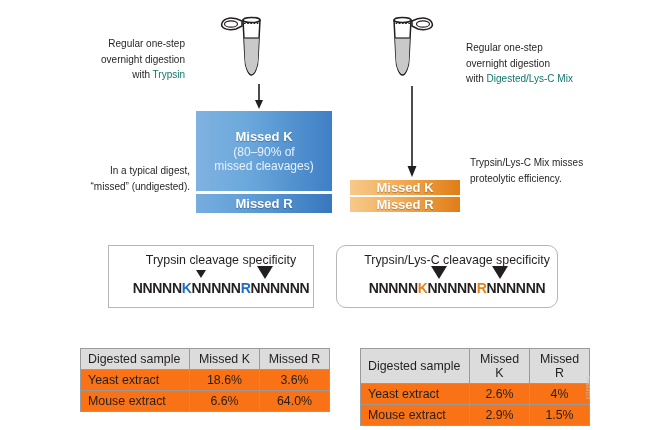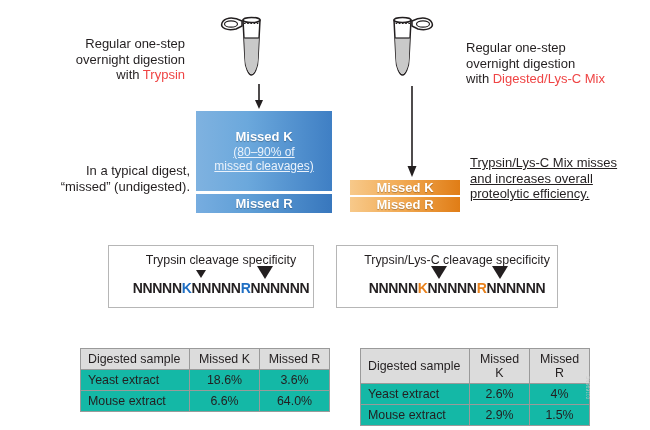--- a/index.html
+++ b/index.html
@@ -5,24 +5,24 @@
   html,body{margin:0;padding:0;}
   body{
     width:650px;height:430px;background:#ffffff;
     font-family:"Liberation Sans", sans-serif;
     color:#231f20;overflow:hidden;position:relative;
   }
   .fig{position:absolute;inset:0;}
   .abs{position:absolute;}
 
   
-  .caption{font-size:13px;line-height:15.5px;color:#231f20;}
+  .caption{font-size:10px;line-height:15.5px;color:#231f20;}
   .cap-right{text-align:right;}
   .cap-left{text-align:left;}
-  .blue-t{color:#ef4444;}
+  .blue-t{color:#0f766e;}
 
   
   .tube-wrap{width:58px;height:78px;}
 
   
   .arrow{stroke:#231f20;stroke-width:1.6px;fill:none;}
   .arrowhead{fill:#231f20;}
 
   
   .band{
@@ -30,21 +30,21 @@
     color:#ffffff;font-weight:bold;font-size:13px;
     text-shadow:0 1px 1px rgba(0,0,0,.28);
     box-sizing:border-box;
   }
   .blue-big{
     background:linear-gradient(to right,#7fb2e0 0%,#6ba8dc 38%,#3f7fc4 100%);
     flex-direction:column;gap:1px;
   }
   .blue-big .sub{
     font-weight:normal;font-size:12px;line-height:14px;text-align:center;
-    color:#eaf2fb;text-shadow:none;text-decoration:underline;
+    color:#eaf2fb;text-shadow:none;
   }
   .blue-small{
     background:linear-gradient(to right,#77ade0 0%,#5e9ed6 40%,#3877bd 100%);
   }
   .or-band{
     background:linear-gradient(to right,#f7c98a 0%,#f2ab55 45%,#e07d16 100%);
   }
 
   
   .spec-box{
@@ -63,21 +63,21 @@
     border-left-color:transparent;border-right-color:transparent;
     border-top-style:solid;border-left-style:solid;border-right-style:solid;
     border-top-color:#231f20;
   }
 
   
   table{border-collapse:collapse;font-size:12.4px;color:#231f20;}
   th,td{border:1px solid #9a9a9a;padding:3px 7px;height:19px;box-sizing:border-box;}
   th{background:#dcdcdc;font-weight:normal;text-align:center;}
   th.first,td.first{text-align:left;}
-  td{text-align:center;background:#14b8a6;}
+  td{text-align:center;background:#f97316;}
 
   .watermark{
     font-size:4.6px;color:#c9c9c9;writing-mode:vertical-rl;
     transform:rotate(180deg);letter-spacing:.2px;white-space:nowrap;
   }
 </style>
 </head>
 <body>
 
 <div class="fig">
@@ -178,30 +178,29 @@
     <div><span>with </span><span class="blue-t">Digested/Lys-C Mix</span></div>
   </div>
 
   <div class="abs" style="left:405px;top:86px;">
     <svg width="14" height="92" viewBox="0 0 14 92">
       <line x1="7" y1="0" x2="7" y2="83" class="arrow"></line>
       <polygon points="7,91 2.5,80 11.5,80" class="arrowhead"></polygon>
     </svg>
   </div>
 
-  <div class="abs caption cap-left" style="left:470px;top:155px;width:180px;text-decoration:underline;">
+  <div class="abs caption cap-left" style="left:470px;top:155px;width:180px;">
     <div>Trypsin/Lys-C Mix misses</div>
-    <div>and increases overall</div>
     <div>proteolytic efficiency.</div>
   </div>
 
   <div class="abs band or-band" style="left:350px;top:180px;width:110px;height:15px;">Missed K</div>
   <div class="abs band or-band" style="left:350px;top:197px;width:110px;height:15px;">Missed R</div>
 
-  <div class="abs spec-box" style="left:336px;top:245px;width:222px;height:63px;">
+  <div class="abs spec-box" style="left:336px;top:245px;width:222px;height:63px;border-radius:10px;">
     <div class="spec-title">Trypsin/Lys-C cleavage specificity</div>
     <div class="seq" style="margin-top:11px;">
       <span>NNNNN</span><span class="res-orange">K</span><span>NNNNN</span><span class="res-orange">R</span><span>NNNNNN</span>
       <span class="tri" style="left:62px;top:-12px;border-left-width:8px;border-right-width:8px;border-top-width:13px;"></span>
       <span class="tri" style="left:123px;top:-12px;border-left-width:8px;border-right-width:8px;border-top-width:13px;"></span>
     </div>
   </div>
 
   <div class="abs" style="left:360px;top:348px;">
     <table>

